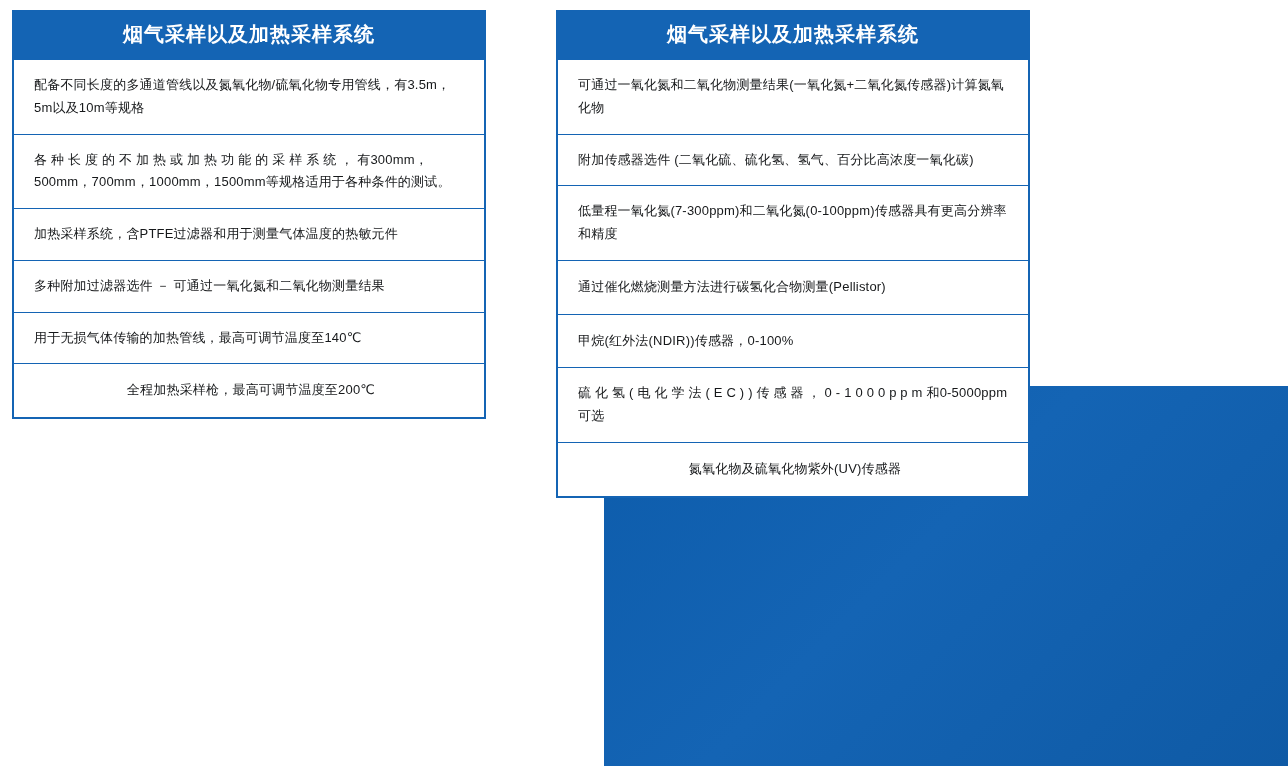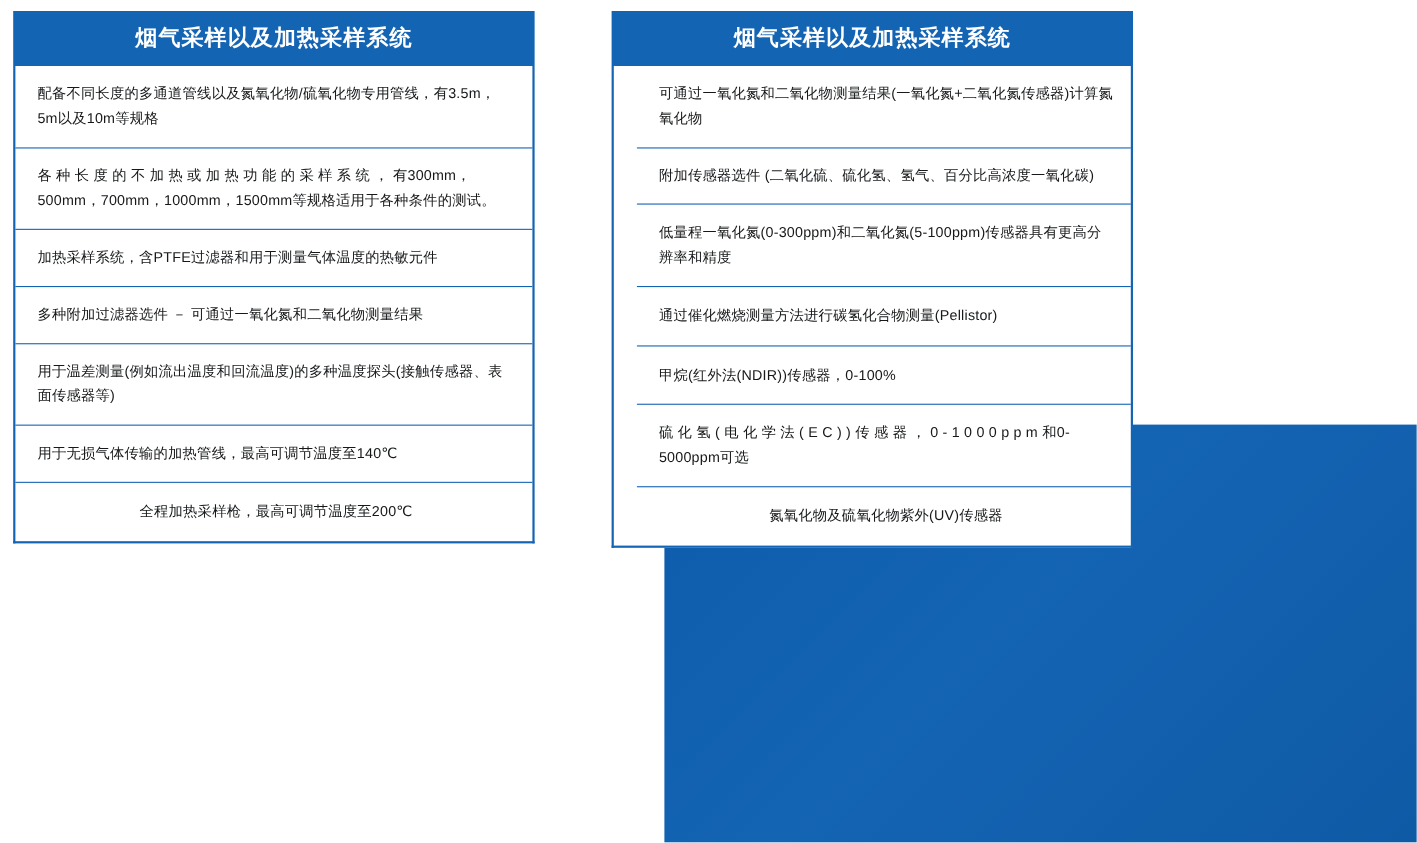--- a/index.html
+++ b/index.html
@@ -74,49 +74,48 @@
     border-bottom: 1.5px solid #1464b4;
     box-sizing: border-box;
   }
   .list-item:last-child {
     border-bottom: none;
     text-align: center;
   }
 
   
   .col-left .list-item { letter-spacing: 0.2px; }
-  .col-right .list-item { letter-spacing: 0.2px; margin-left: 21px; }
+  .col-right .list-item { letter-spacing: 0.2px; }
   .list-item.single { padding-top: 15px; padding-bottom: 15px; }
 </style>
 </head>
 <body>
 
 <div class="bg-blue-block"></div>
 
 <div class="columns">
 
   <div class="col col-left">
     <div class="col-header">烟气采样以及加热采样系统</div>
     <div class="list">
       <div class="list-item">配备不同长度的多通道管线以及氮氧化物/硫氧化物专用管线，有3.5m，5m以及10m等规格</div>
       <div class="list-item">各 种 长 度 的 不 加 热 或 加 热 功 能 的 采 样 系 统 ， 有300mm，500mm，700mm，1000mm，1500mm等规格适用于各种条件的测试。</div>
       <div class="list-item">加热采样系统，含PTFE过滤器和用于测量气体温度的热敏元件</div>
       <div class="list-item">多种附加过滤器选件 － 可通过一氧化氮和二氧化物测量结果</div>
-      <div class="list-item">用于温差测量(例如流出温度和回流温度)的多种温度探头(接触传感器、表面传感器等)</div>
       <div class="list-item">用于无损气体传输的加热管线，最高可调节温度至140℃</div>
       <div class="list-item single">全程加热采样枪，最高可调节温度至200℃</div>
     </div>
   </div>
 
   <div class="col col-right">
     <div class="col-header">烟气采样以及加热采样系统</div>
     <div class="list">
       <div class="list-item">可通过一氧化氮和二氧化物测量结果(一氧化氮+二氧化氮传感器)计算氮氧化物</div>
       <div class="list-item">附加传感器选件 (二氧化硫、硫化氢、氢气、百分比高浓度一氧化碳)</div>
-      <div class="list-item">低量程一氧化氮(0-300ppm)和二氧化氮(5-100ppm)传感器具有更高分辨率和精度</div>
+      <div class="list-item">低量程一氧化氮(7-300ppm)和二氧化氮(0-100ppm)传感器具有更高分辨率和精度</div>
       <div class="list-item single">通过催化燃烧测量方法进行碳氢化合物测量(Pellistor)</div>
       <div class="list-item single">甲烷(红外法(NDIR))传感器，0-100%</div>
       <div class="list-item">硫 化 氢 ( 电 化 学 法 ( E C ) ) 传 感 器 ， 0 - 1 0 0 0 p p m 和0-5000ppm可选</div>
       <div class="list-item single">氮氧化物及硫氧化物紫外(UV)传感器</div>
     </div>
   </div>
 
 </div>
 
 </body></html>

